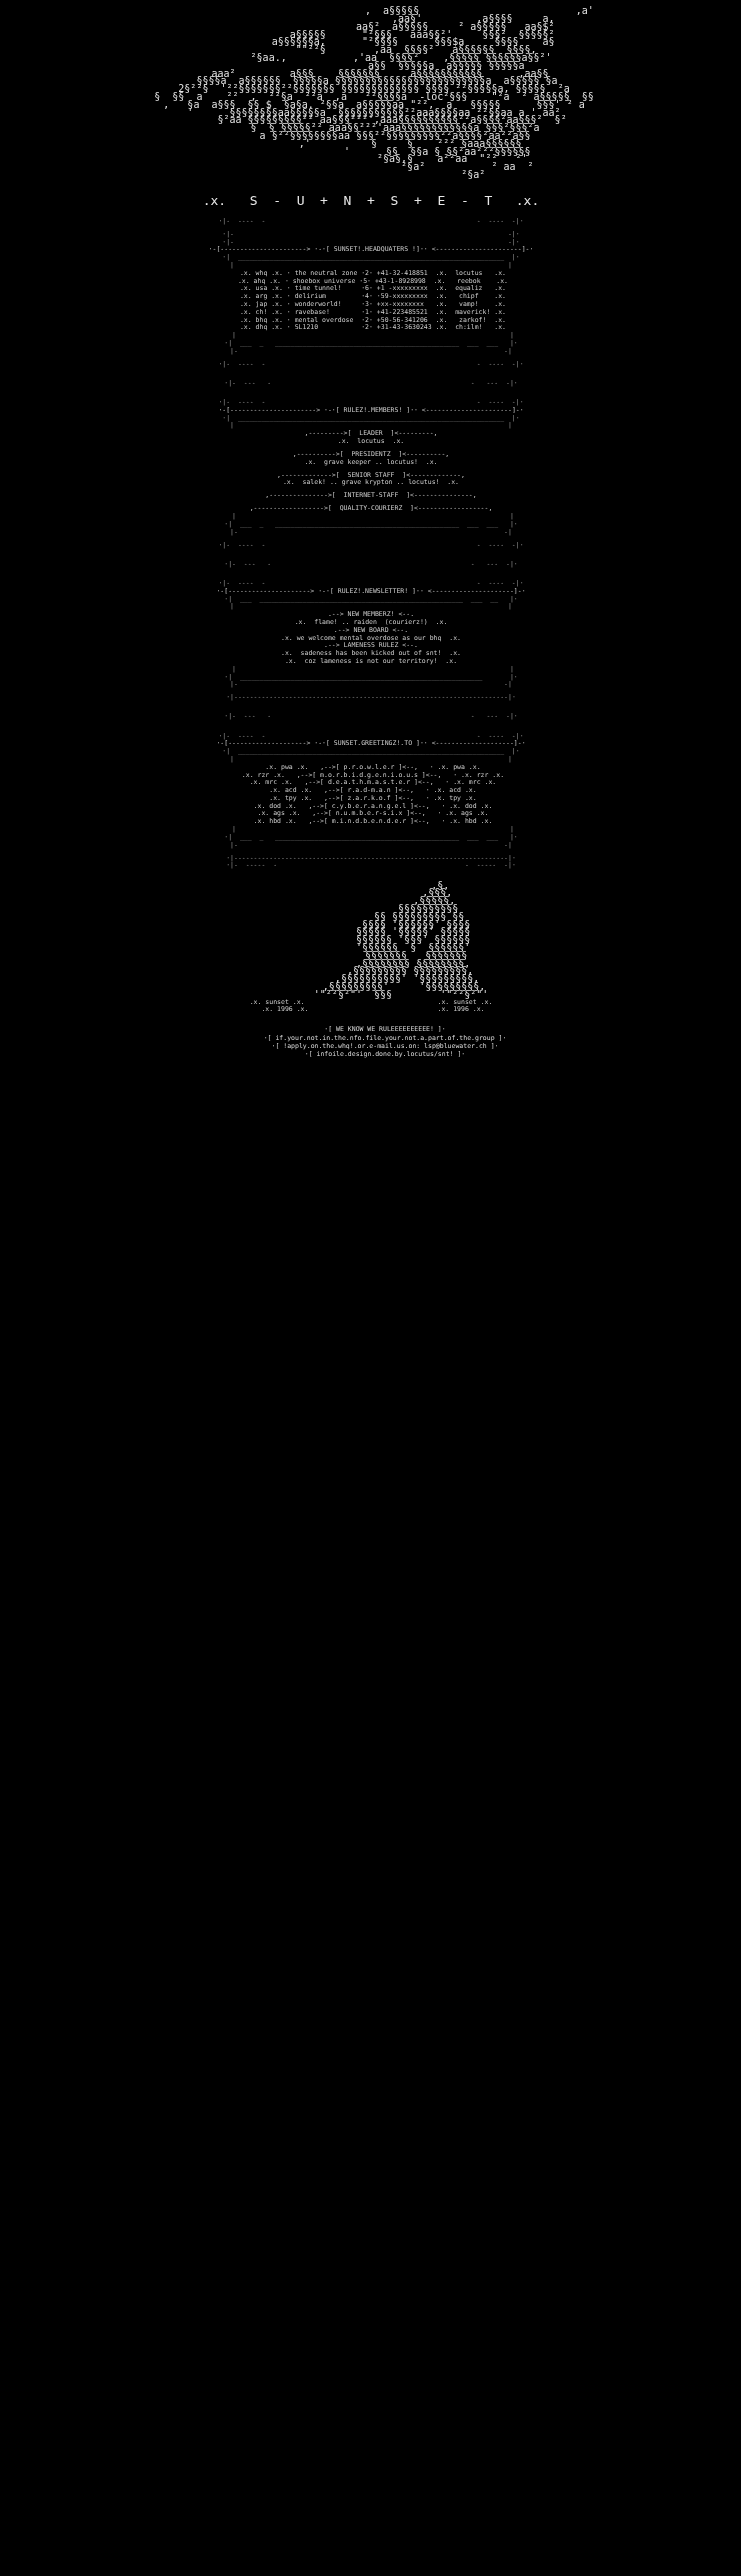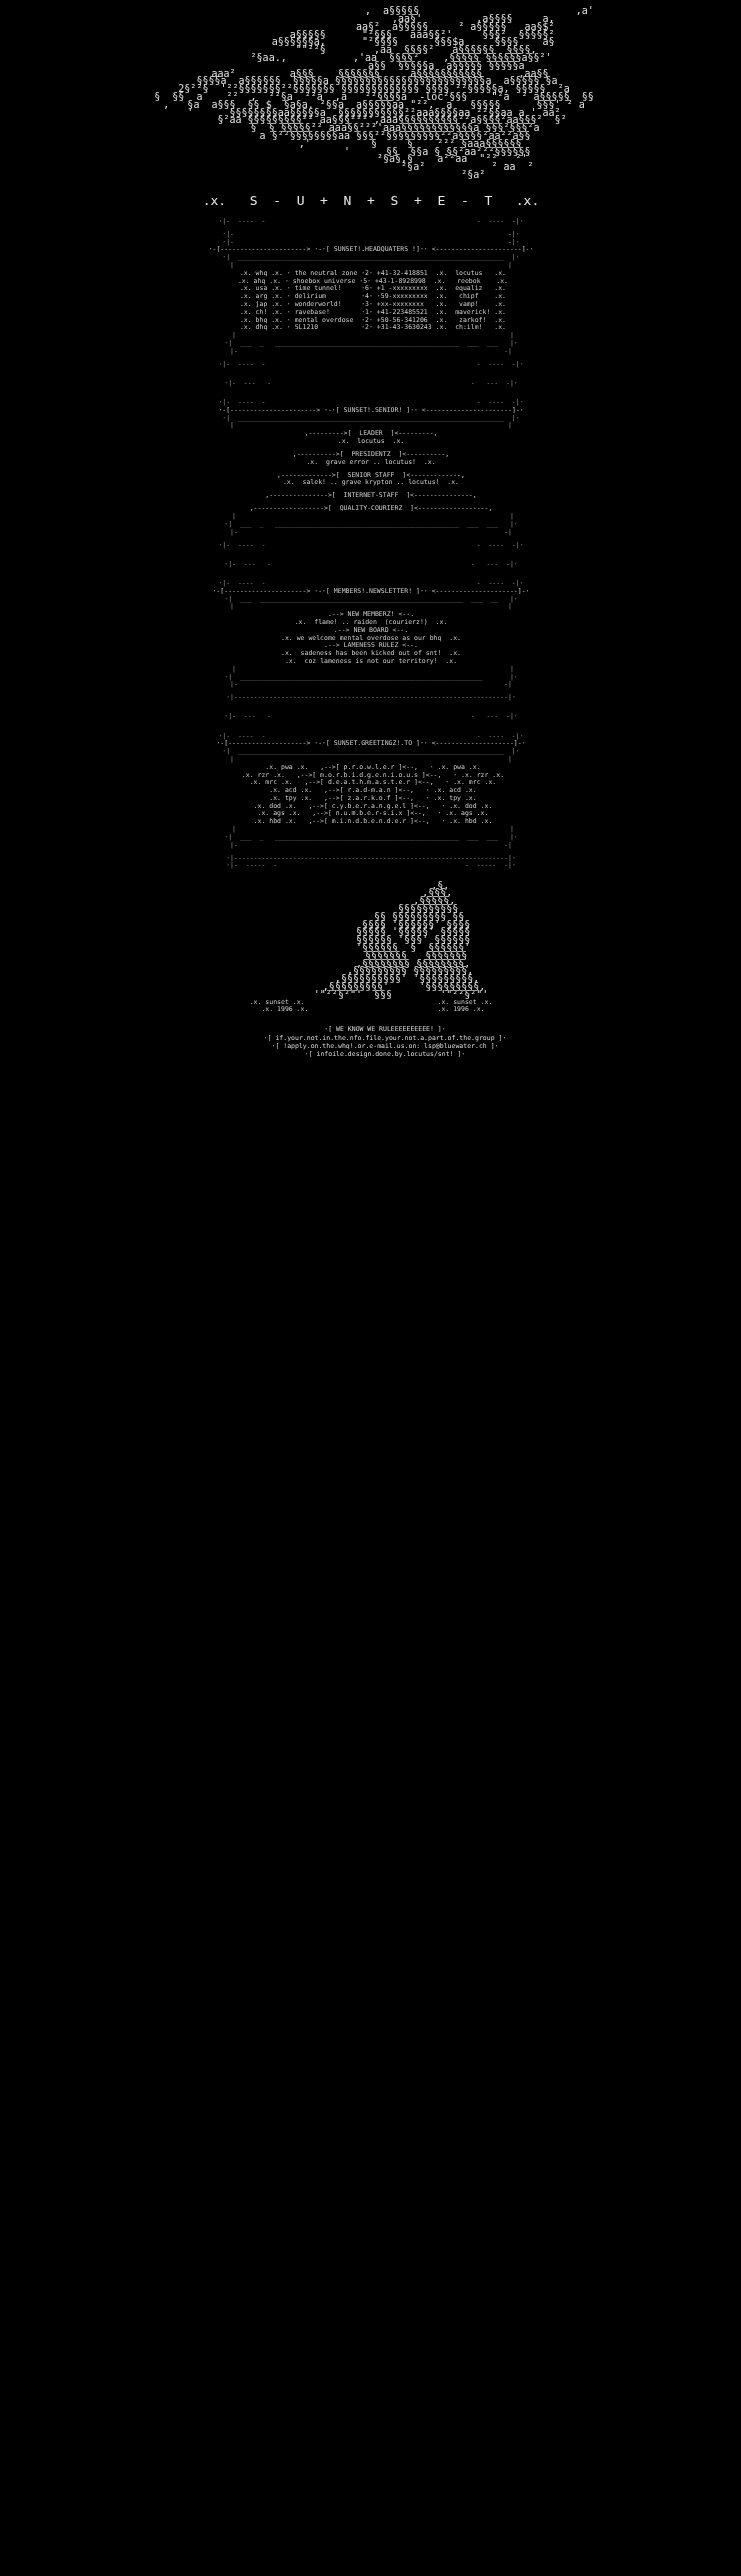--- a/index.html
+++ b/index.html
@@ -107,49 +107,49 @@
 ·|  ___  _   _______________________________________________  ___  ___   |·
  |-                                                                    -| </pre>
   <div class="spacer-sm"></div>
   <pre class="block sep">·|-  ----  -                                                      -  ----  -|·</pre>
 
   <div class="spacer"></div>
   <pre class="block sep">·|-  ---   -                                                   -   ---  -|·</pre>
   <div class="spacer"></div>
 
   <pre class="block sep">·|-  ----  -                                                      -  ----  -|·</pre>
-  <pre class="block">·-[----------------------&gt; ·<span>-·[ SUNSET!.SENIOR! ]·</span>· &lt;----------------------]-·</pre>
+  <pre class="block">·-[----------------------&gt; ·<span>-·[ RULEZ!.MEMBERS! ]·</span>· &lt;----------------------]-·</pre>
   <pre class="block sep">·|  ____________________________________________________________________  |·
  |                                                                      | </pre>
 
   <pre class="block">,---------&gt;[  LEADER  ]&lt;---------,</pre>
   <pre class="block">.x.  locutus  .x.</pre>
   <div class="spacer-sm"></div>
   <pre class="block">,----------&gt;[  PRESIDENTZ  ]&lt;----------,</pre>
-  <pre class="block">.x.  grave error .. locutus!  .x.</pre>
+  <pre class="block">.x.  grave keeper .. locutus!  .x.</pre>
   <div class="spacer-sm"></div>
   <pre class="block">,-------------&gt;[  SENIOR STAFF  ]&lt;-------------,</pre>
   <pre class="block">.x.  salek! .. grave krypton .. locutus!  .x.</pre>
   <div class="spacer-sm"></div>
   <pre class="block">,---------------&gt;[  INTERNET-STAFF  ]&lt;---------------,</pre>
   <div class="spacer-sm"></div>
   <pre class="block">,------------------&gt;[  QUALITY-COURIERZ  ]&lt;------------------,</pre>
 
   <pre class="block sep"> |                                                                      |
 ·|  ___  _   _______________________________________________  ___  ___   |·
  |-                                                                    -| </pre>
   <div class="spacer-sm"></div>
   <pre class="block sep">·|-  ----  -                                                      -  ----  -|·</pre>
 
   <div class="spacer"></div>
   <pre class="block sep">·|-  ---   -                                                   -   ---  -|·</pre>
   <div class="spacer"></div>
 
   <pre class="block sep">·|-  ----  -                                                      -  ----  -|·</pre>
-  <pre class="block">·-[---------------------&gt; ·<span>-·[ MEMBERS!.NEWSLETTER! ]·</span>· &lt;---------------------]-·</pre>
+  <pre class="block">·-[---------------------&gt; ·<span>-·[ RULEZ!.NEWSLETTER! ]·</span>· &lt;---------------------]-·</pre>
   <pre class="block sep">·|  ___  ____________________________________________________  ___  __   |·
  |                                                                      | </pre>
   <pre class="block">.--&gt; NEW MEMBERZ! &lt;--.</pre>
   <pre class="block">.x.  flame! .. raiden  (courierz!)  .x.</pre>
   <pre class="block">.--&gt; NEW BOARD &lt;--.</pre>
   <pre class="block">.x. we welcome mental overdose as our bhq  .x.</pre>
   <pre class="block">.--&gt; LAMENESS RULEZ &lt;--.</pre>
   <pre class="block">.x.  sadeness has been kicked out of snt!  .x.</pre>
   <pre class="block">.x.  coz lameness is not our territory!  .x.</pre>
   <pre class="block sep"> |                                                                      |

